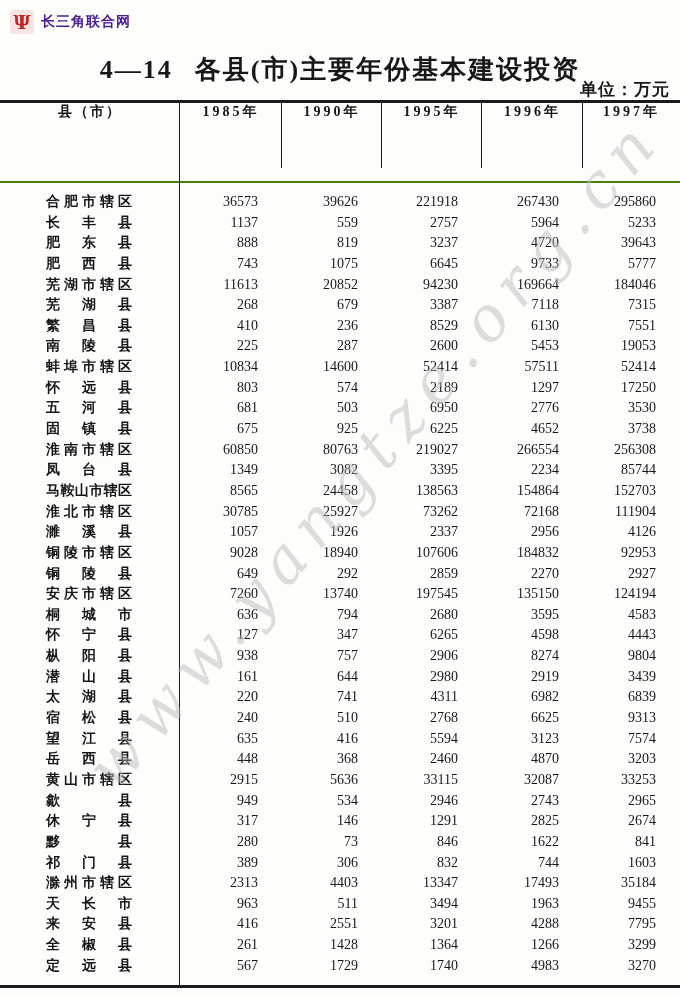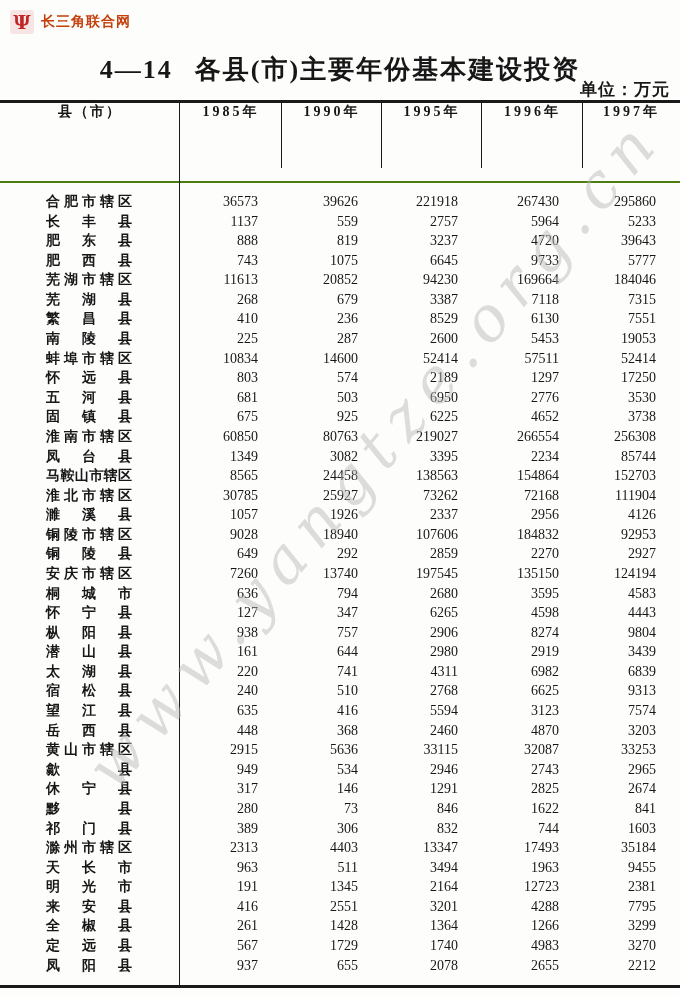--- a/index.html
+++ b/index.html
@@ -12,21 +12,21 @@
   
   .logo { position:absolute; left:10px; top:10px; display:flex; align-items:center; cursor:pointer; }
   .logo-mark {
     width:24px; height:24px; background:#f7e4e4; border-radius:3px;
     display:flex; align-items:center; justify-content:center;
     color:#c22525; font-weight:bold; font-size:19px;
     font-family:"DejaVu Serif", serif;
   }
   .logo-text {
     margin-left:7px; font-family:"Liberation Sans", sans-serif;
-    font-weight:bold; font-size:14px; color:#c2410c; letter-spacing:1px;
+    font-weight:bold; font-size:14px; color:#4c1d95; letter-spacing:1px;
   }
   
   .title {
     position:absolute; left:0; top:52px; width:100%;
     text-align:center; font-weight:bold; font-size:26px; letter-spacing:1px;
     white-space:nowrap;
   }
   .title .t-no { margin-right:22px; letter-spacing:2px; }
   .title .t-text { letter-spacing:2px; }
   
@@ -489,30 +489,20 @@
     <div class="cell-name">
             <span class="nm">天长市</span>
           </div>
     <div class="val v0">963</div>
     <div class="val v1">511</div>
     <div class="val v2">3494</div>
     <div class="val v3">1963</div>
     <div class="val v4">9455</div>
   </div>
 
-  <div class="trow">
-    <div class="cell-name">
-            <span class="nm">明光市</span>
-          </div>
-    <div class="val v0">191</div>
-    <div class="val v1">1345</div>
-    <div class="val v2">2164</div>
-    <div class="val v3">12723</div>
-    <div class="val v4">2381</div>
-  </div>
 
   <div class="trow">
     <div class="cell-name">
             <span class="nm">来安县</span>
           </div>
     <div class="val v0">416</div>
     <div class="val v1">2551</div>
     <div class="val v2">3201</div>
     <div class="val v3">4288</div>
     <div class="val v4">7795</div>
@@ -533,28 +523,18 @@
     <div class="cell-name">
             <span class="nm">定远县</span>
           </div>
     <div class="val v0">567</div>
     <div class="val v1">1729</div>
     <div class="val v2">1740</div>
     <div class="val v3">4983</div>
     <div class="val v4">3270</div>
   </div>
 
-  <div class="trow">
-    <div class="cell-name">
-            <span class="nm">凤阳县</span>
-          </div>
-    <div class="val v0">937</div>
-    <div class="val v1">655</div>
-    <div class="val v2">2078</div>
-    <div class="val v3">2655</div>
-    <div class="val v4">2212</div>
-  </div>
 </div>
   </div>
 
   <div class="watermark">www.yangtze.org.cn</div>
 
 </div>
 
 </body></html>

